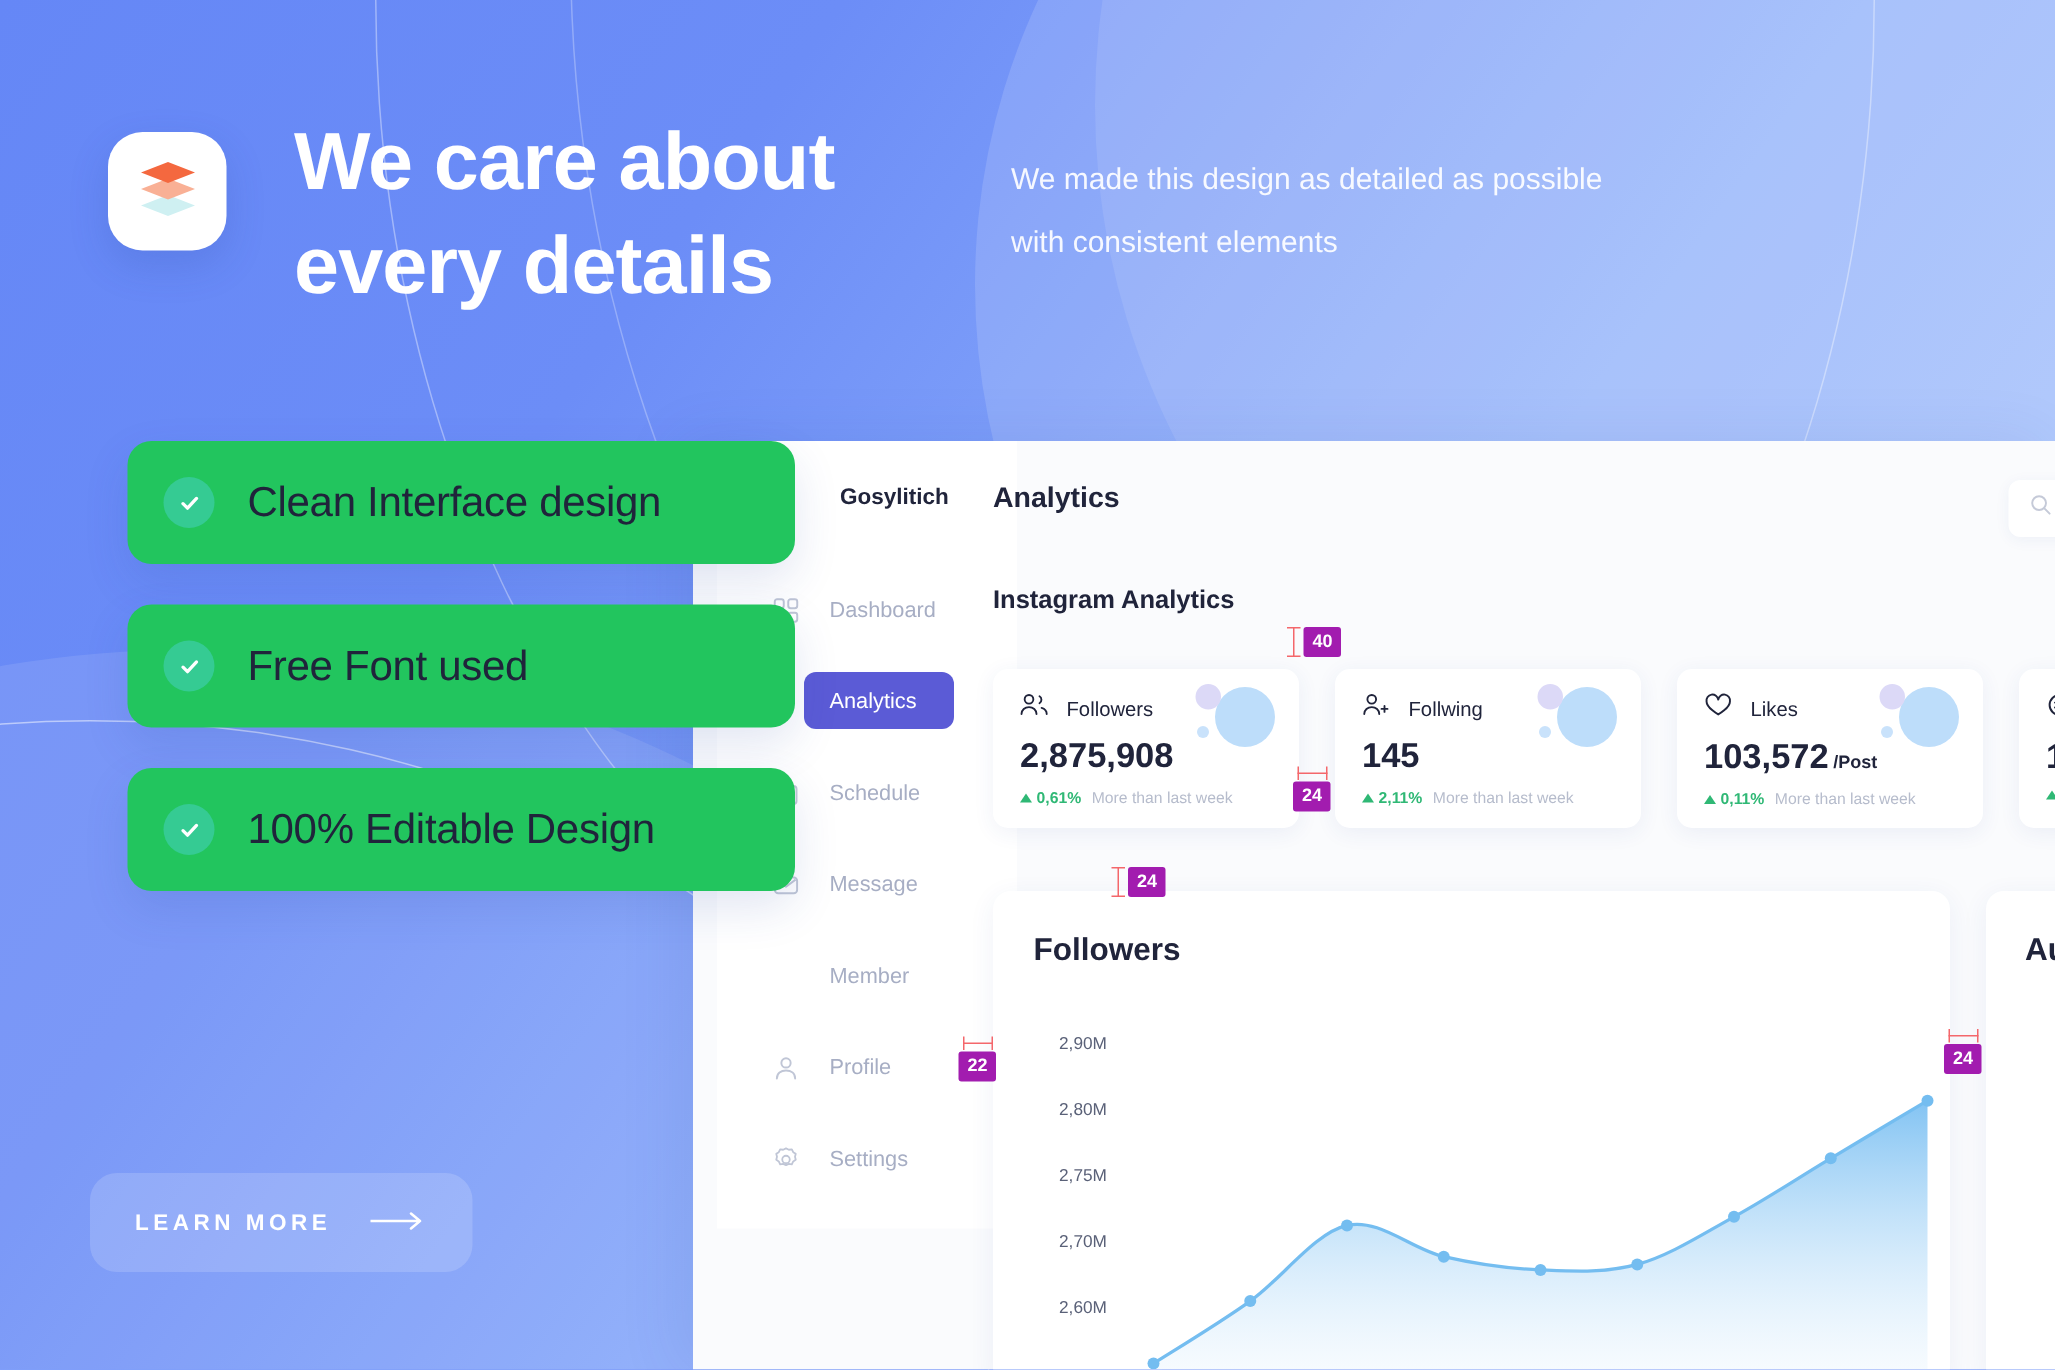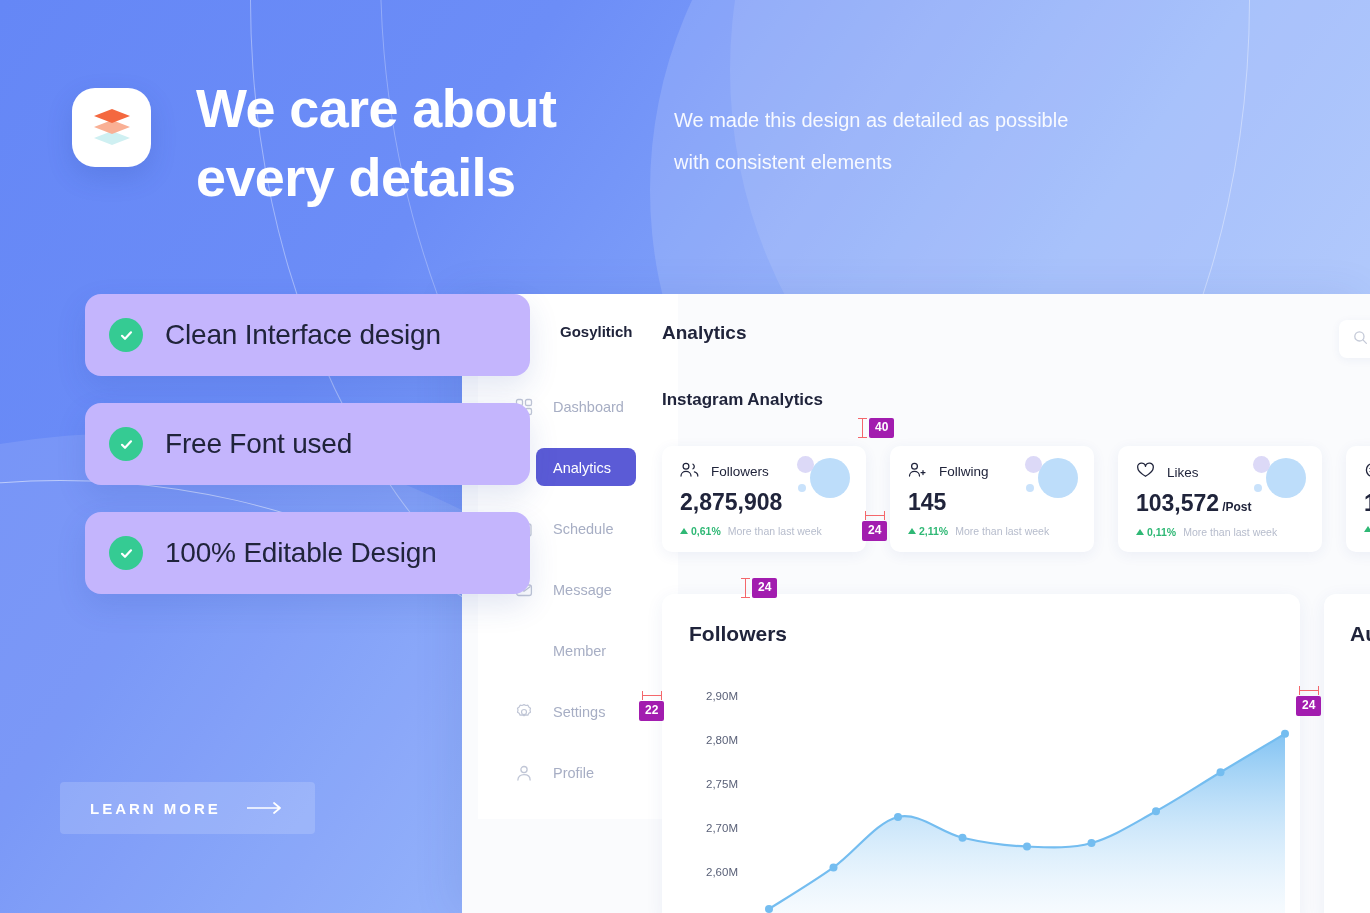--- a/index.html
+++ b/index.html
@@ -54,39 +54,39 @@
   }
   .hero-sub{
     position:absolute; left:674px; top:99px; width:600px;
     font-size:20px; line-height:2.1; color:rgba(255,255,255,.92);
     font-weight:400;
   }
 
   
   .features{ position:absolute; left:85px; top:294px; width:445px; z-index:6; }
   .feature{
-    width:445px; height:82px; background:#c4b5fd; border-radius:16px;
+    width:445px; height:82px; background:#22c55e; border-radius:16px;
     margin-bottom:27px; display:flex; align-items:center;
     padding-left:24px; box-shadow:0 12px 30px rgba(40,70,160,.13);
   }
   .check{
     width:34px;height:34px;border-radius:50%;
     background:#35CB93; display:flex;align-items:center;justify-content:center;
     flex:none;
   }
   .feature-label{
     margin-left:22px; font-size:28px; color:#20243B; font-weight:400;
     letter-spacing:-0.2px;
   }
 
   
   .learn{
     position:absolute; left:60px; top:782px;
-    height:52px; padding:0 30px;
-    border-radius:4px; background:rgba(255,255,255,0.16);
+    height:66px; padding:0 30px;
+    border-radius:18px; background:rgba(255,255,255,0.16);
     display:flex; align-items:center; gap:26px;
     color:#fff; font-size:15px; font-weight:bold; letter-spacing:3px;
     z-index:6; cursor:pointer;
   }
 
   
   .dash{
     position:absolute; left:462px; top:294px;
     width:908px; height:619px; background:#FAFBFD;
     border-radius:10px 0 0 0; overflow:hidden;
@@ -277,35 +277,35 @@
       </div>
 
       <div class="nav-item">
         <span class="nav-ico"></span>
         <span class="nav-label">Member</span>
       </div>
 
       <div class="nav-item">
         <span class="nav-ico">
           <svg width="18" height="18" viewBox="0 0 18 18">
+              <circle cx="9" cy="5.6" r="3.1" stroke="#C0C6D6" stroke-width="1.3" fill="none"></circle>
+              <path d="M2.9 16c0-3.4 2.7-5.3 6.1-5.3s6.1 1.9 6.1 5.3" stroke="#C0C6D6" stroke-width="1.3" fill="none" stroke-linecap="round"></path>
+            </svg>
+        </span>
+        <span class="nav-label">Profile</span>
+      </div>
+
+      <div class="nav-item">
+        <span class="nav-ico">
+          <svg width="18" height="18" viewBox="0 0 18 18">
               <path d="M9 1.6l1.9.9 2-.3.9 1.9 1.7 1.1-.5 2 .5 2-1.7 1.1-.9 1.9-2-.3-1.9.9-1.9-.9-2 .3-.9-1.9L2.5 9.2l.5-2-.5-2 1.7-1.1.9-1.9 2 .3z" stroke="#C0C6D6" stroke-width="1.2" fill="none" stroke-linejoin="round"></path>
               <circle cx="9" cy="9" r="2.5" stroke="#C0C6D6" stroke-width="1.2" fill="none"></circle>
             </svg>
         </span>
         <span class="nav-label">Settings</span>
-      </div>
-
-      <div class="nav-item">
-        <span class="nav-ico">
-          <svg width="18" height="18" viewBox="0 0 18 18">
-              <circle cx="9" cy="5.6" r="3.1" stroke="#C0C6D6" stroke-width="1.3" fill="none"></circle>
-              <path d="M2.9 16c0-3.4 2.7-5.3 6.1-5.3s6.1 1.9 6.1 5.3" stroke="#C0C6D6" stroke-width="1.3" fill="none" stroke-linecap="round"></path>
-            </svg>
-        </span>
-        <span class="nav-label">Profile</span>
       </div>
 
     </div>
   </div>
 
   <div class="main">
     <div class="page-title">Analytics</div>
 
     <div class="search">
       <span>

